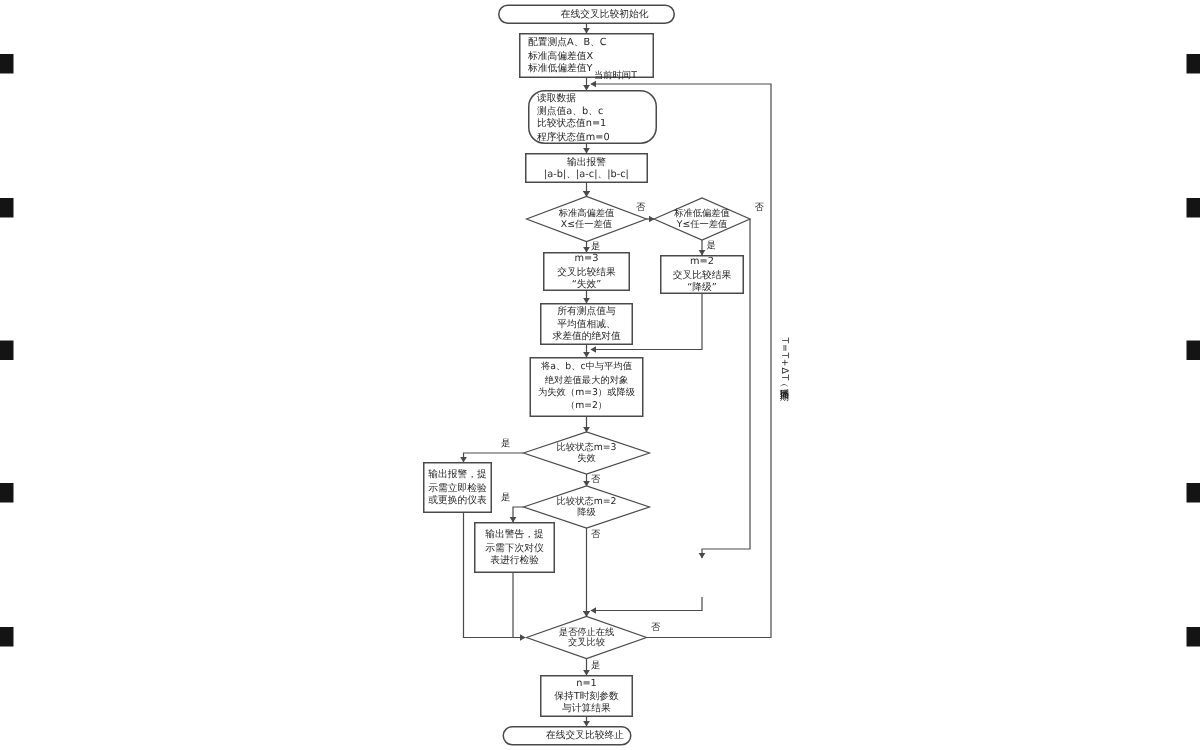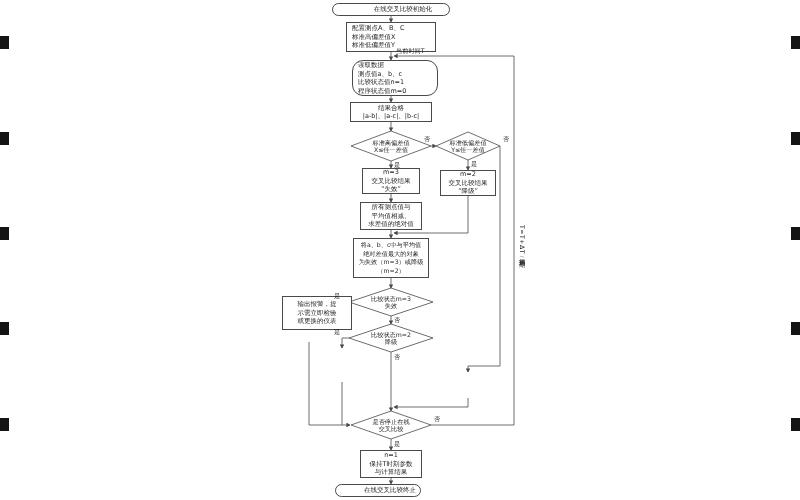--- a/index.html
+++ b/index.html
@@ -66,44 +66,47 @@
 
   <div class="n ta-l" style="left:346px;top:22px;width:90px;height:30px;">配置测点A、B、C
 标准高偏差值X
 标准低偏差值Y</div>
 
   <div class="n ta-l" style="left:352px;top:60px;width:86px;height:36px;border-radius:11px;">读取数据
 测点值a、b、c
 比较状态值n=1
 程序状态值m=0</div>
 
-  <div class="n" style="left:350px;top:102px;width:82px;height:20px;">结果合格
+  <div class="n" style="left:350px;top:102px;width:82px;height:20px;">输出报警
 |a-b|、|a-c|、|b-c|</div>
 
   <div class="n" style="left:362px;top:168px;width:58px;height:26px;">m=3
 交叉比较结果
 “失效”</div>
 
   <div class="n" style="left:440px;top:170px;width:56px;height:26px;">m=2
 交叉比较结果
 “降级”</div>
 
   <div class="n" style="left:360px;top:202px;width:62px;height:28px;">所有测点值与
 平均值相减、
 求差值的绝对值</div>
 
   <div class="n" style="left:353px;top:238px;width:76px;height:40px;font-size:6.2px;">将a、b、c中与平均值
 绝对差值最大的对象
 为失效（m=3）或降级
 （m=2）</div>
 
-  <div class="n" style="left:282px;top:296px;width:70px;height:34px;">输出报警，提
+  <div class="n" style="left:282px;top:308px;width:46px;height:34px;">输出报警，提
 示需立即检验
 或更换的仪表</div>
 
+  <div class="n" style="left:316px;top:348px;width:54px;height:34px;">输出警告，提
+示需下次对仪
+表进行检验</div>
 
 
   <div class="n" style="left:360px;top:450px;width:62px;height:28px;">n=1
 保持T时刻参数
 与计算结果</div>
 
   <div class="n rounded" style="left:335px;top:484px;width:86px;height:13px;">在线交叉比较终止</div>
 
   <div class="dtext" style="left:351px;top:138px;width:80px;height:16px;">标准高偏差值
 X≤任一差值</div>

